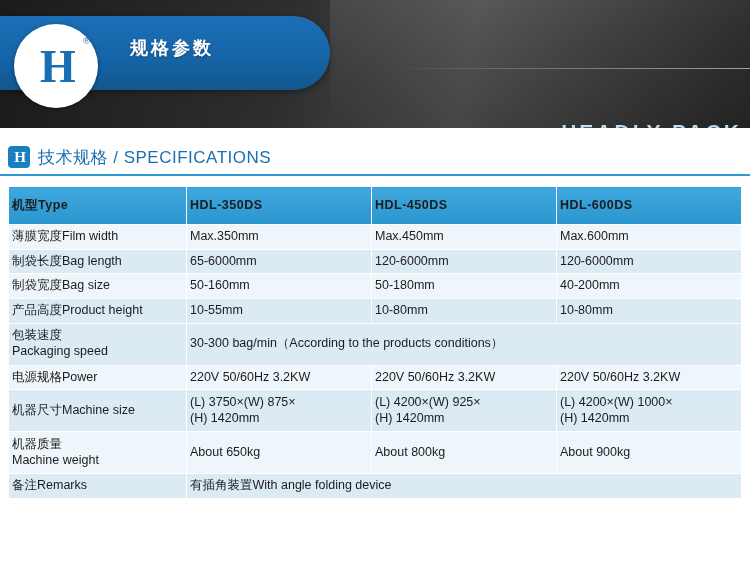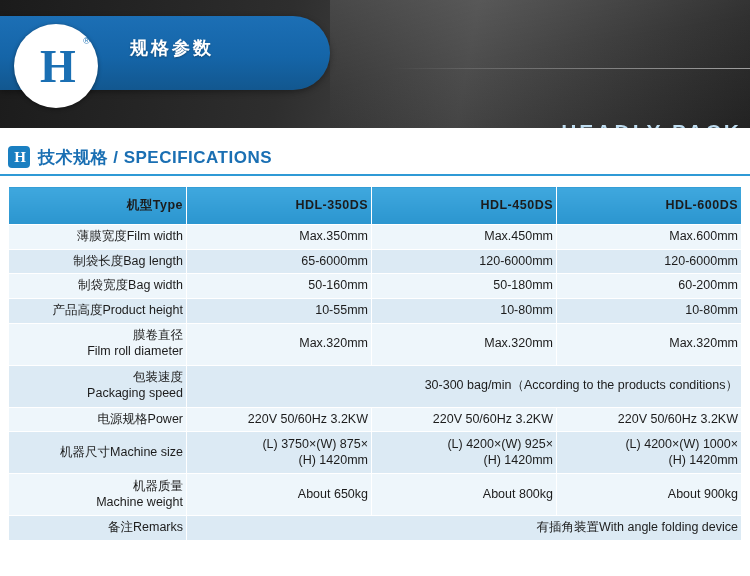--- a/index.html
+++ b/index.html
@@ -128,21 +128,21 @@
     background: #1a7fc1;
     color: #fff;
     font-family: "Liberation Serif", serif;
     font-weight: bold;
     font-size: 15px;
     display: flex; align-items: center; justify-content: center;
     letter-spacing: -2px;
   }
   .section-title {
     font-size: 17px;
-    font-weight: bold;
+    font-weight: normal;
     color: #1a6fb3;
     letter-spacing: 0.5px;
   }
   .section-underline {
     position: absolute;
     left: 0; bottom: 0;
     width: 750px; height: 2px;
     background: #2f9ad6;
   }
 
@@ -150,21 +150,21 @@
   .table-wrap {
     padding: 10px 8px 0 8px;
   }
   table.spec {
     width: 734px;
     border-collapse: collapse;
     table-layout: fixed;
   }
   table.spec td, table.spec th {
     border: 1px solid #ffffff;
-    text-align: right;
+    text-align: left;
     vertical-align: middle;
     font-size: 12.5px;
     color: #1c1c1c;
     padding: 4px 3px;
     line-height: 1.25;
   }
   thead th {
     background: linear-gradient(180deg, #3fa8de 0%, #2b95cf 100%);
     color: #ffffff;
     font-size: 14px;
@@ -244,40 +244,33 @@
         </tr>
 
         <tr class="even h32">
           <td class="label">制袋长度Bag length</td>
           <td>65-6000mm</td>
           <td>120-6000mm</td>
           <td>120-6000mm</td>
         </tr>
 
         <tr class="odd h32">
-          <td class="label">制袋宽度Bag width</td>
+          <td class="label">制袋宽度Bag size</td>
           <td>50-160mm</td>
           <td>50-180mm</td>
-          <td>60-200mm</td>
+          <td>40-200mm</td>
         </tr>
 
         <tr class="even h32">
           <td class="label">产品高度Product height</td>
           <td>10-55mm</td>
           <td>10-80mm</td>
           <td>10-80mm</td>
         </tr>
 
-        <tr class="odd h42">
-          <td class="label two-line" style="white-space: pre-line;">膜卷直径
-Film roll diameter</td>
-          <td>Max.320mm</td>
-          <td>Max.320mm</td>
-          <td>Max.320mm</td>
-        </tr>
 
         <tr class="even h42">
           <td class="label two-line" style="white-space: pre-line;">包装速度
 Packaging speed</td>
           <td colspan="3">30-300 bag/min（According to the products conditions）</td>
         </tr>
 
         <tr class="odd h32">
           <td class="label">电源规格Power</td>
           <td>220V 50/60Hz 3.2KW</td>

